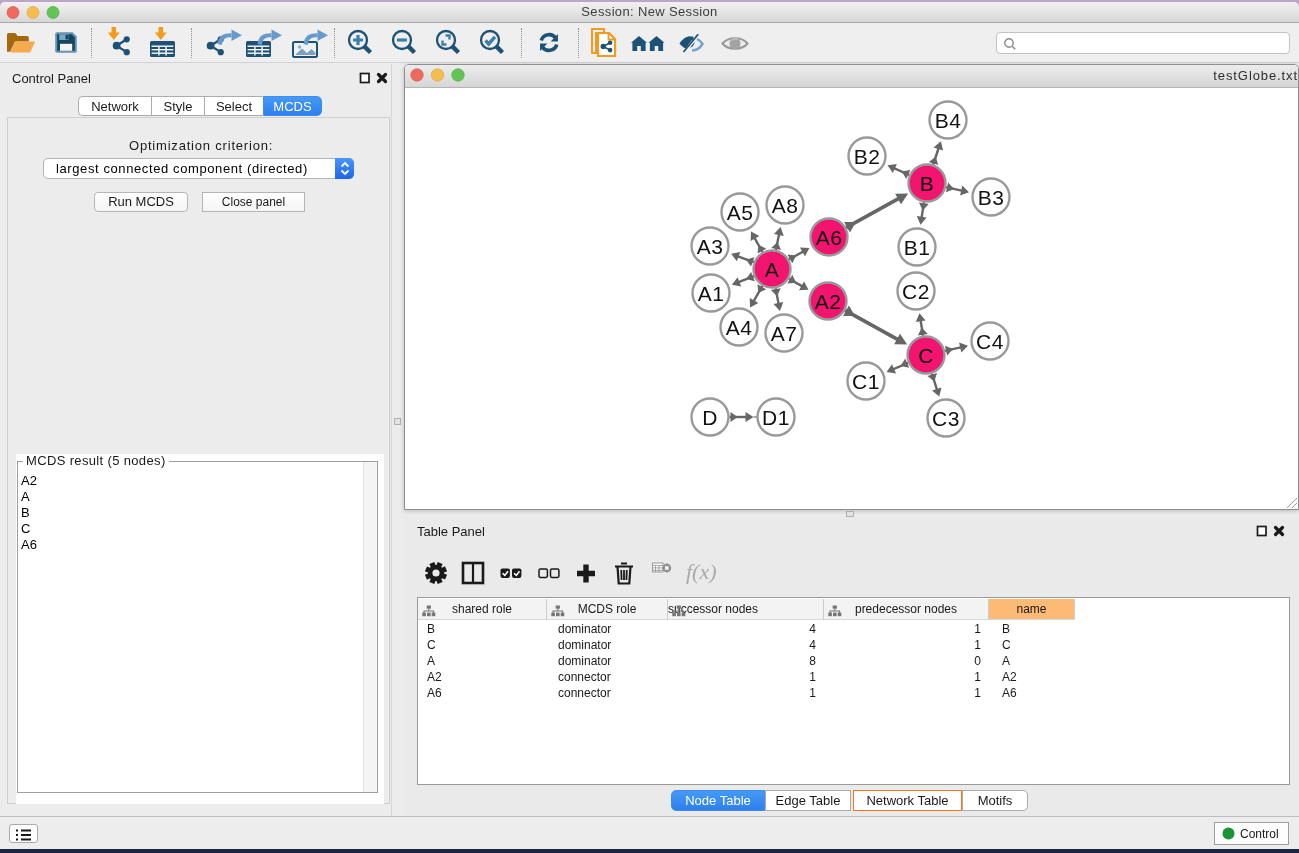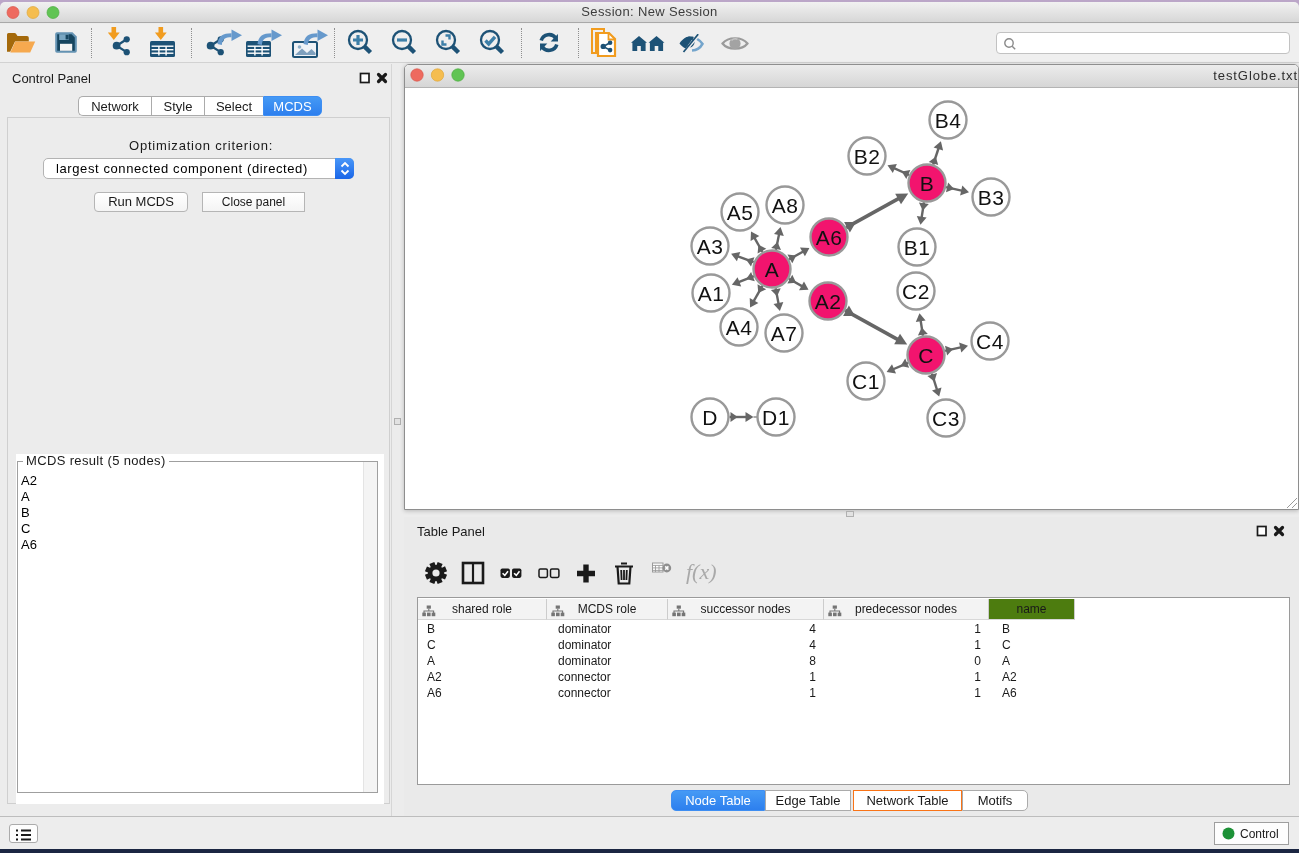--- a/index.html
+++ b/index.html
@@ -352,33 +352,33 @@
     <div style="text-align:center">MCDS role</div>
   </div>
 <div class="abs" style="left:668px;top:599px;width:156px;height:21px;background:#f3f3f3;border-right:1px solid #ccc;border-bottom:1px solid #d8d8d8;font-size:12px;line-height:20px">
     <span style="position:absolute;left:4px;top:4px"><svg width="14" height="12" viewBox="0 0 14 12">
         <rect x="4.7" y="0.5" width="4.2" height="3.2" fill="#757575"></rect>
         <path d="M6.8 3.7 V6 M2 8 V6 H11.6 V8" stroke="#757575" stroke-width="1.1" fill="none"></path>
         <rect x="0.3" y="7.6" width="3.6" height="3.6" fill="#757575"></rect>
         <rect x="5" y="7.6" width="3.6" height="3.6" fill="#757575"></rect>
         <rect x="9.7" y="7.6" width="3.6" height="3.6" fill="#757575"></rect>
       </svg></span>
-    <div style="text-align:center">successor nodes</div>
+    <div style="">successor nodes</div>
   </div>
 <div class="abs" style="left:824px;top:599px;width:165px;height:21px;background:#f3f3f3;border-right:1px solid #ccc;border-bottom:1px solid #d8d8d8;font-size:12px;line-height:20px">
     <span style="position:absolute;left:4px;top:4px"><svg width="14" height="12" viewBox="0 0 14 12">
         <rect x="4.7" y="0.5" width="4.2" height="3.2" fill="#757575"></rect>
         <path d="M6.8 3.7 V6 M2 8 V6 H11.6 V8" stroke="#757575" stroke-width="1.1" fill="none"></path>
         <rect x="0.3" y="7.6" width="3.6" height="3.6" fill="#757575"></rect>
         <rect x="5" y="7.6" width="3.6" height="3.6" fill="#757575"></rect>
         <rect x="9.7" y="7.6" width="3.6" height="3.6" fill="#757575"></rect>
       </svg></span>
     <div style="text-align:center">predecessor nodes</div>
   </div>
-<div class="abs" style="left:989px;top:599px;width:86px;height:21px;background:#4d7c0f;border-right:1px solid #ccc;border-bottom:1px solid #d8d8d8;font-size:12px;line-height:20px">
+<div class="abs" style="left:989px;top:599px;width:86px;height:21px;background:#fdba74;border-right:1px solid #ccc;border-bottom:1px solid #d8d8d8;font-size:12px;line-height:20px">
     <span style="position:absolute;left:4px;top:4px"></span>
     <div style="text-align:center">name</div>
   </div>
 <div class="abs" style="left:427px;top:622px;font-size:12px;line-height:15px">B</div>
 <div class="abs" style="left:558px;top:622px;font-size:12px;line-height:15px">dominator</div>
 <div class="abs" style="left:668px;top:622px;width:148px;text-align:right;font-size:12px;line-height:15px">4</div>
 <div class="abs" style="left:824px;top:622px;width:157px;text-align:right;font-size:12px;line-height:15px">1</div>
 <div class="abs" style="left:1002px;top:622px;font-size:12px;line-height:15px">B</div>
 <div class="abs" style="left:427px;top:638px;font-size:12px;line-height:15px">C</div>
 <div class="abs" style="left:558px;top:638px;font-size:12px;line-height:15px">dominator</div>

